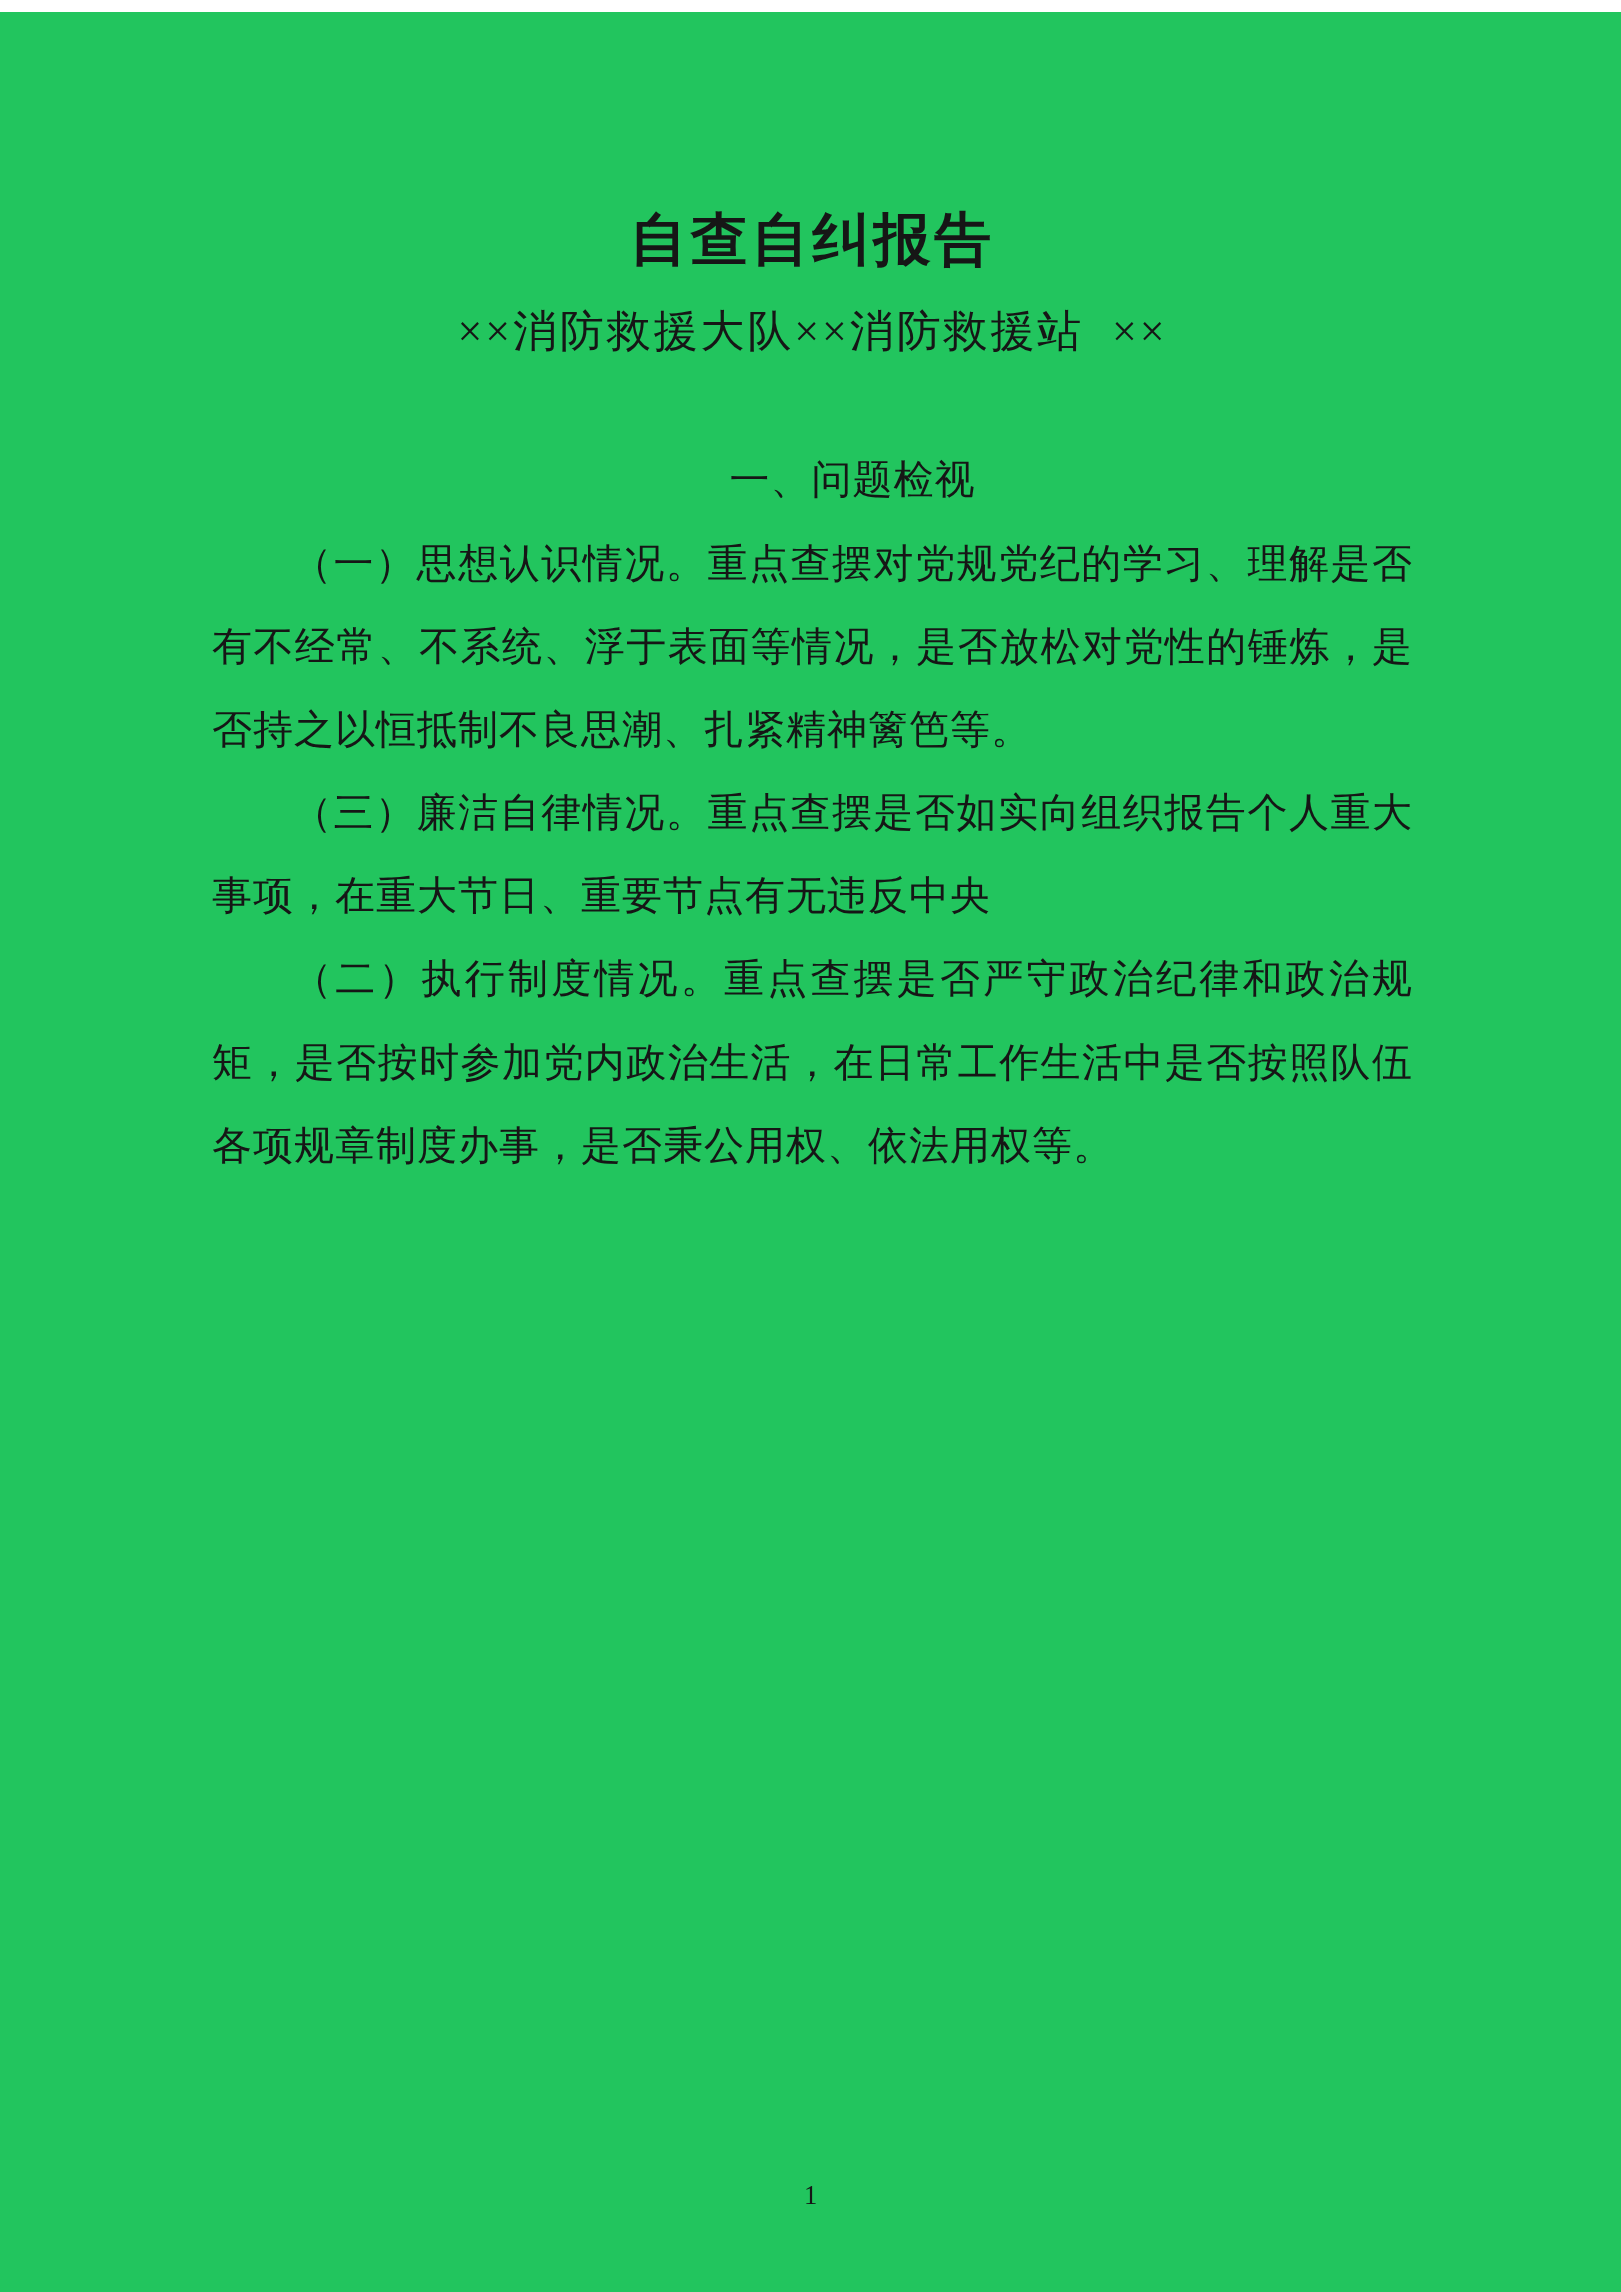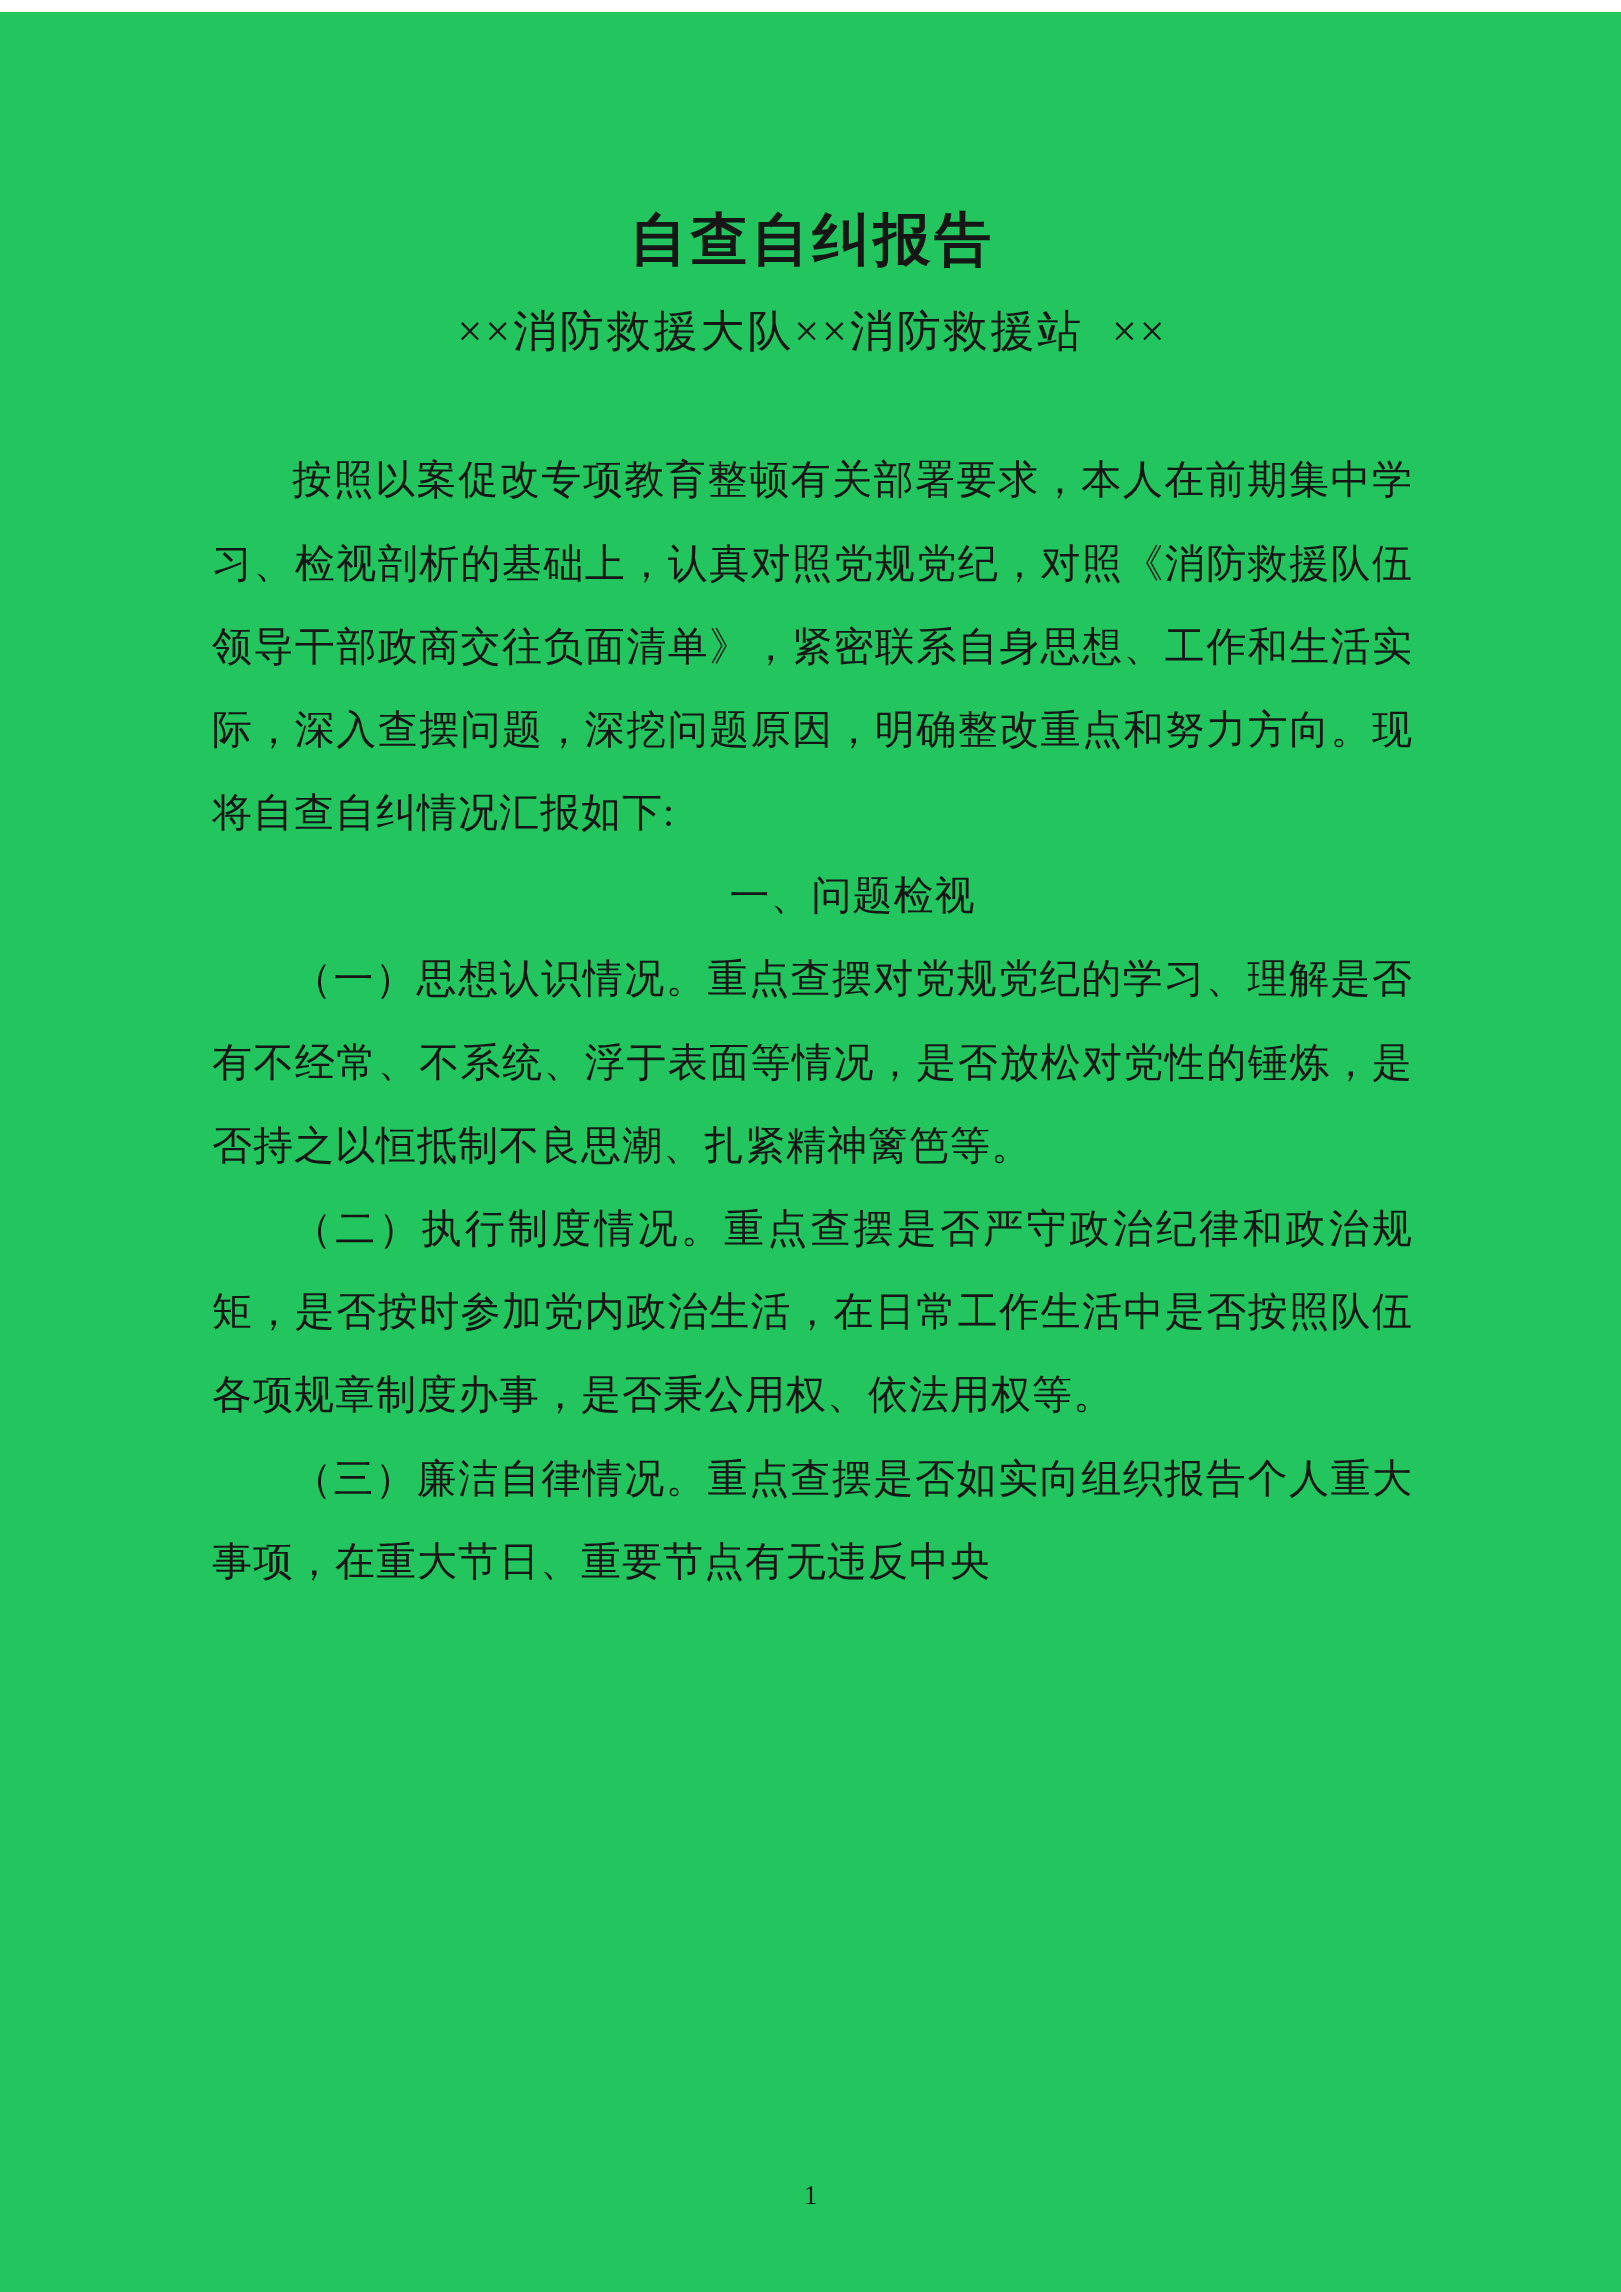--- a/index.html
+++ b/index.html
@@ -66,28 +66,27 @@
 <body>
 
 <div class="page">
 
   <h1 class="doc-title">自查自纠报告</h1>
 
   <div class="doc-subtitle">××消防救援大队××消防救援站  ××</div>
 
   <div class="doc-body">
 
-    <p class="para"><span>按照以案促改专项教育整顿有关部署要求，本人在前期集中学习、检视剖析的基础上，认真对照党规党纪，对照《消防救援队伍领导干部政商交往负面清单》，紧密联系自身思想、工作和生活实际，深入查摆问题，深挖问题原因，明确整改重点和努力方向。现将自查自纠情况汇报如下:</span></p>
 
     <p class="para heading-line"><span>一、问题检视</span></p>
 
     <p class="para"><span class="lead">（一）思想认识情况。</span><span>重点查摆对党规党纪的学习、理解是否有不经常、不系统、浮于表面等情况，是否放松对党性的锤炼，是否持之以恒抵制不良思潮、扎紧精神篱笆等。</span></p>
 
+    <p class="para"><span class="lead">（三）廉洁自律情况。</span><span>重点查摆是否如实向组织报告个人重大事项，在重大节日、重要节点有无违反中央</span></p>
+
     <p class="para"><span class="lead">（二）执行制度情况。</span><span>重点查摆是否严守政治纪律和政治规矩，是否按时参加党内政治生活，在日常工作生活中是否按照队伍各项规章制度办事，是否秉公用权、依法用权等。</span></p>
-
-    <p class="para"><span class="lead">（三）廉洁自律情况。</span><span>重点查摆是否如实向组织报告个人重大事项，在重大节日、重要节点有无违反中央</span></p>
 
   </div>
 
   <div class="page-footer">1</div>
 
 </div>
 
 
 </body></html>

